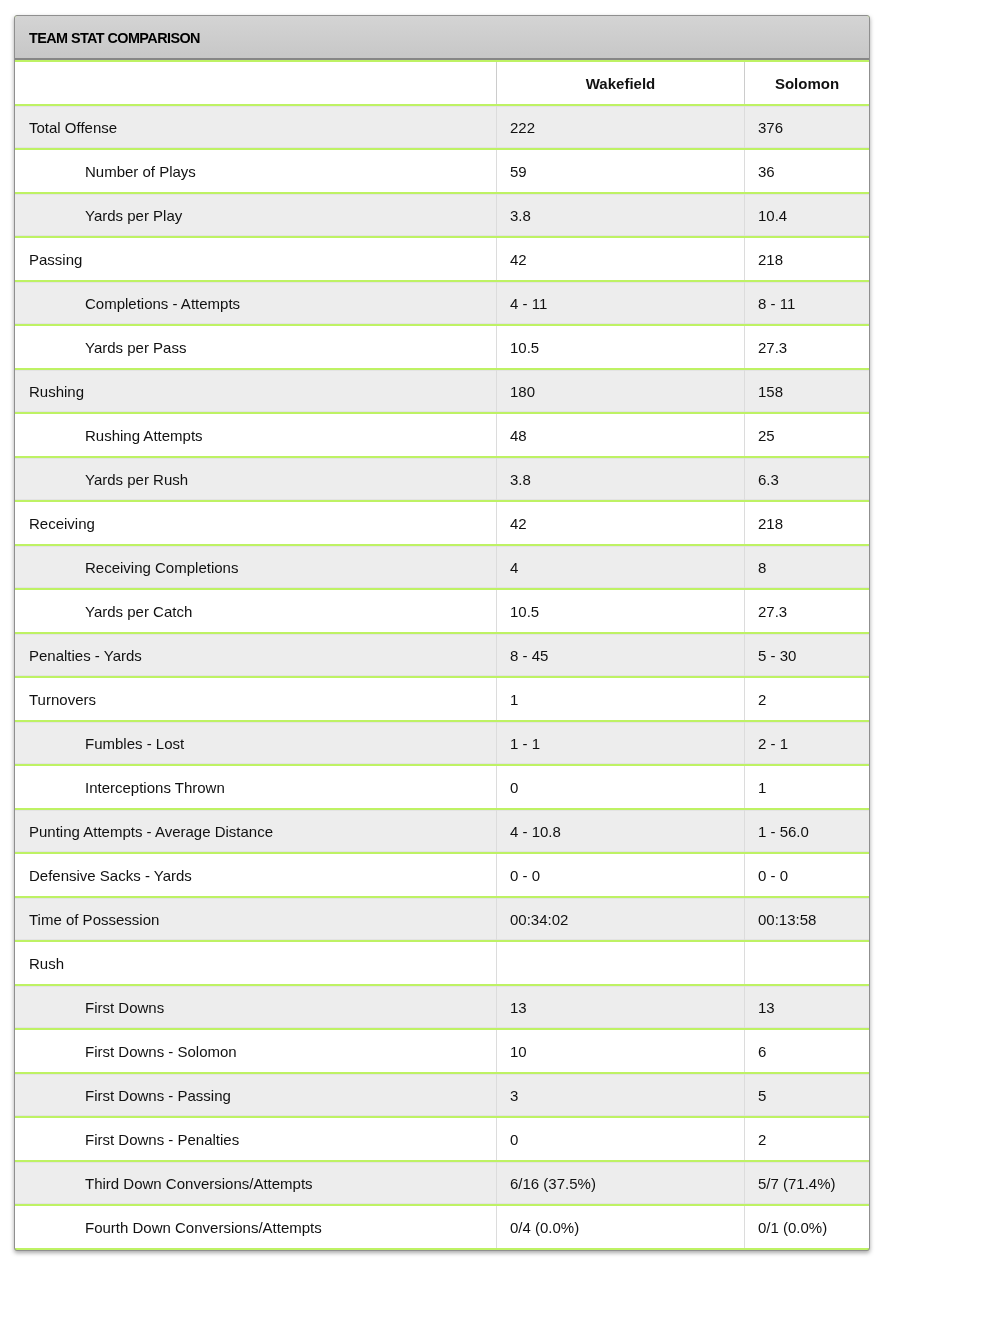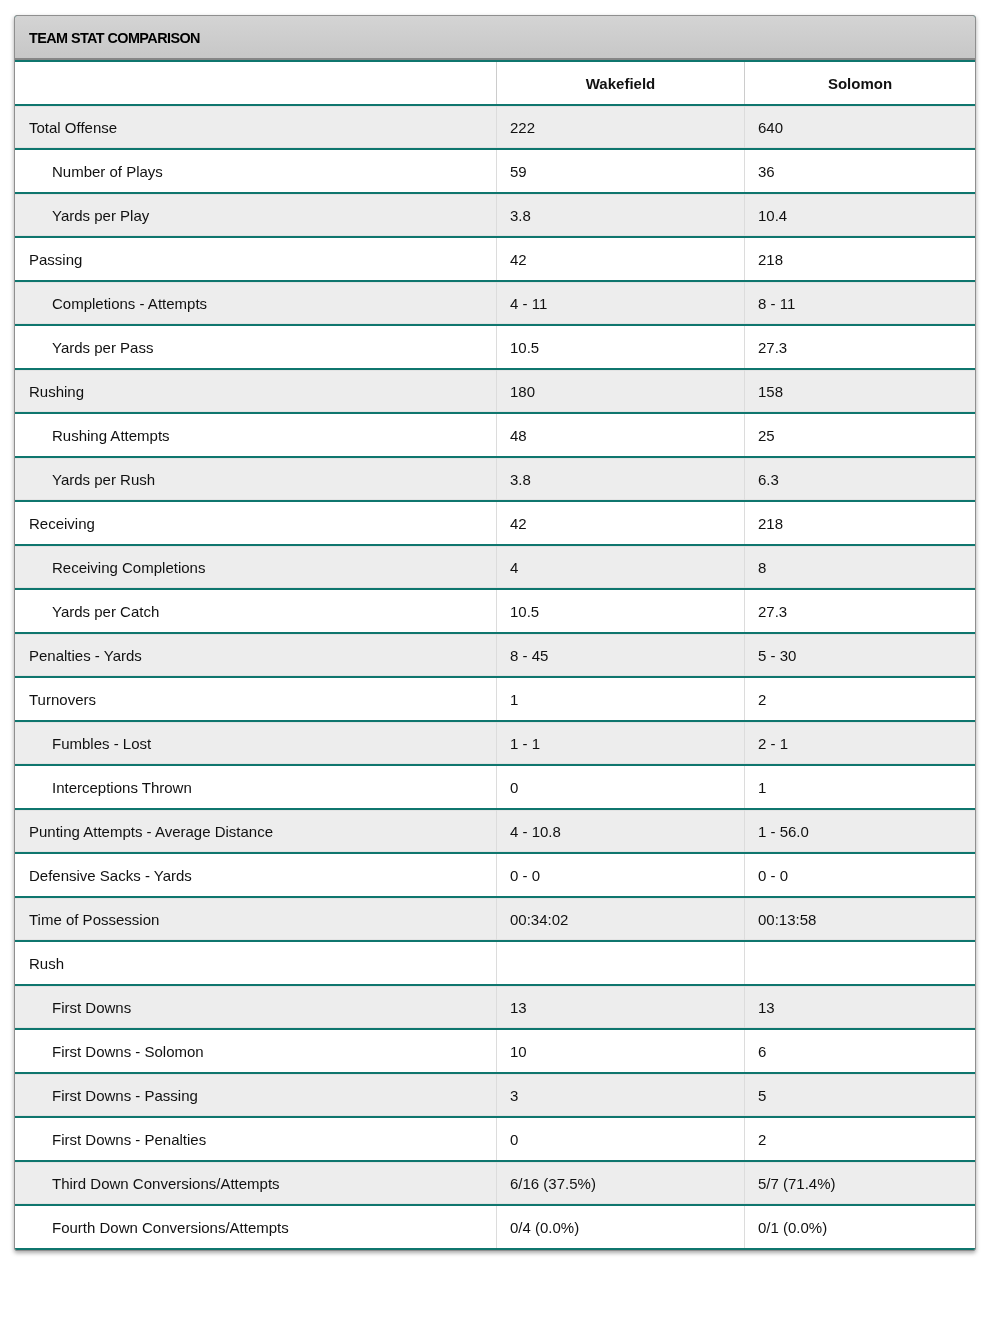--- a/index.html
+++ b/index.html
@@ -13,22 +13,22 @@
   *{ box-sizing:border-box; }
   html,body{
     margin:0; padding:0;
     width:990px;
     background:#ffffff;
     font-family:"Liberation Sans", sans-serif;
     color:var(--text);
   }
   .widget{
     margin:15px 14px 10px 14px;
-    width:962px;
-    background:#0f766e;
+    width:856px;
+    background:#bef264;
     border:1px solid var(--outer-border);
     border-radius:3px;
     box-shadow:0 2px 4px rgba(0,0,0,0.35);
     overflow:hidden;
   }
   .title-bar{
     height:44px;
     display:flex;
     align-items:center;
     padding:0 14px;
@@ -66,21 +66,21 @@
   tbody td{
     height:42px;
     vertical-align:middle;
     padding:0 13px;
     background:#ffffff;
     overflow:hidden;
     white-space:nowrap;
   }
   tbody td + td{ border-left:1px solid var(--col-border); }
   tbody td.label{ padding-left:14px; }
-  tbody tr.indent td.label{ padding-left:37px; }
+  tbody tr.indent td.label{ padding-left:70px; }
   tbody tr:nth-child(odd) td{
     background:var(--stripe);
     box-shadow:inset 0 1px 0 #e3e3e3, inset 0 -1px 0 #e3e3e3;
   }
 </style>
 </head>
 <body>
 
 <div class="widget">
   <div class="title-bar">
@@ -96,21 +96,21 @@
       <tr>
         <th></th>
         <th>Wakefield</th>
         <th>Solomon</th>
       </tr>
     </thead>
     <tbody>
         <tr>
           <td class="label">Total Offense</td>
           <td>222</td>
-          <td>640</td>
+          <td>376</td>
         </tr>
         <tr class="indent">
           <td class="label">Number of Plays</td>
           <td>59</td>
           <td>36</td>
         </tr>
         <tr class="indent">
           <td class="label">Yards per Play</td>
           <td>3.8</td>
           <td>10.4</td>

